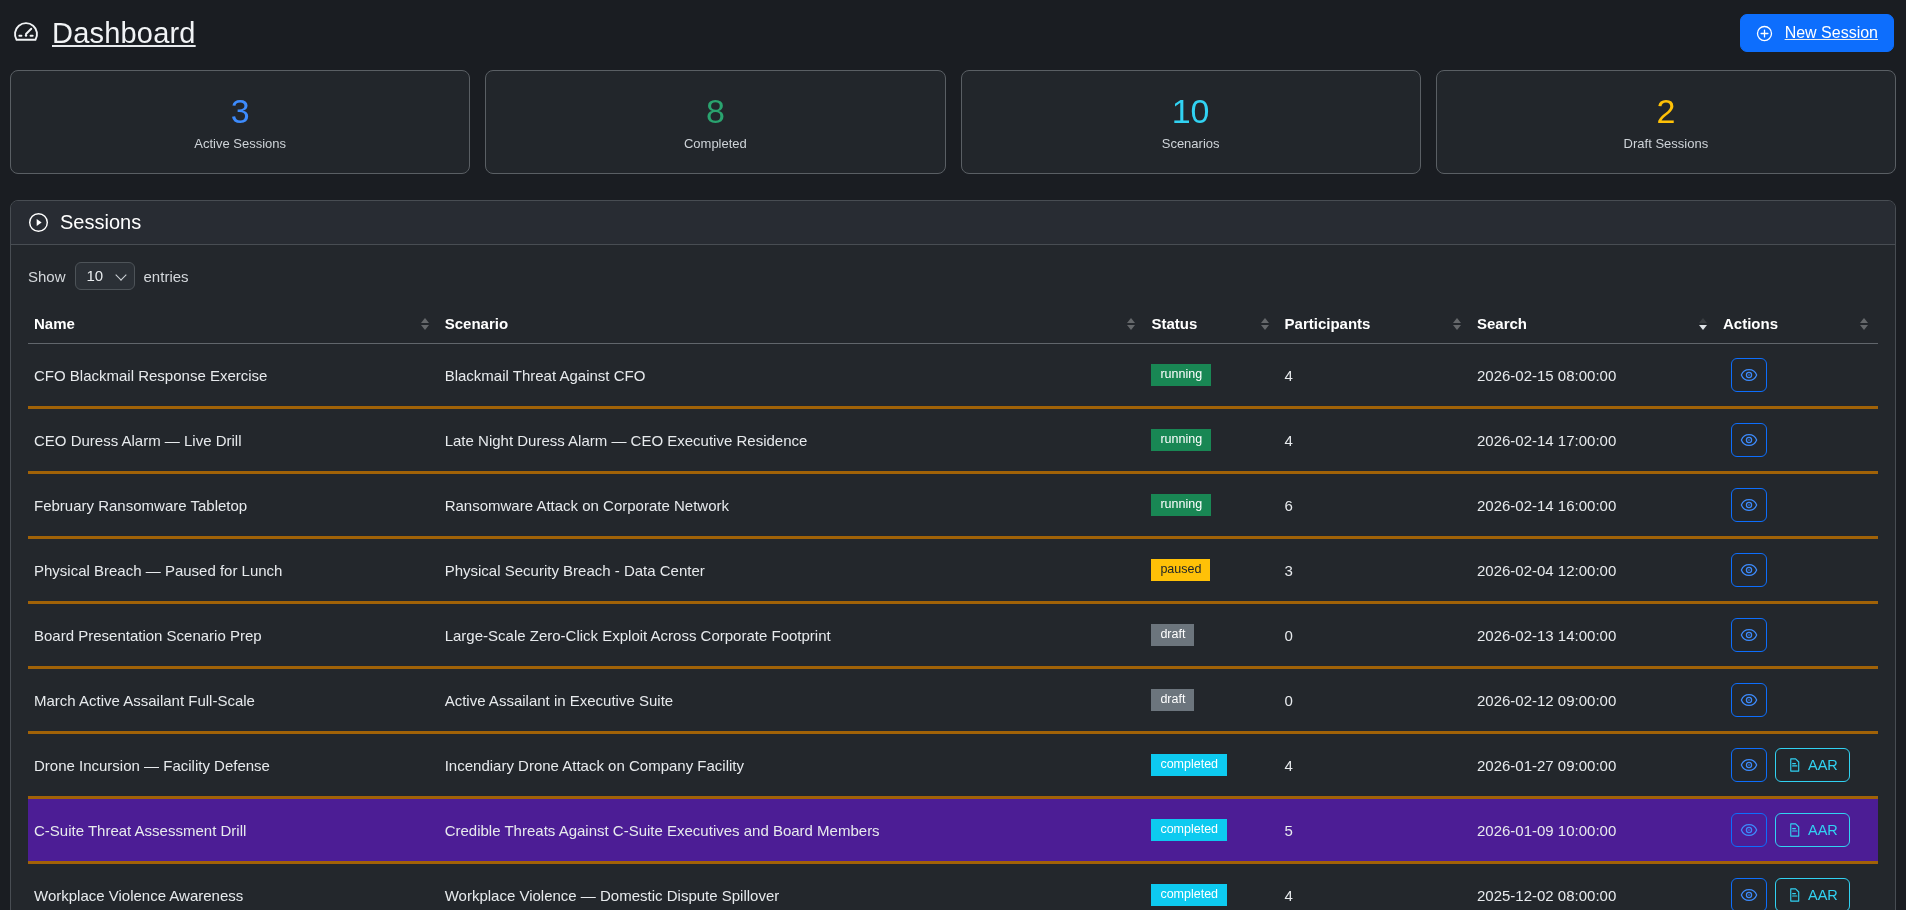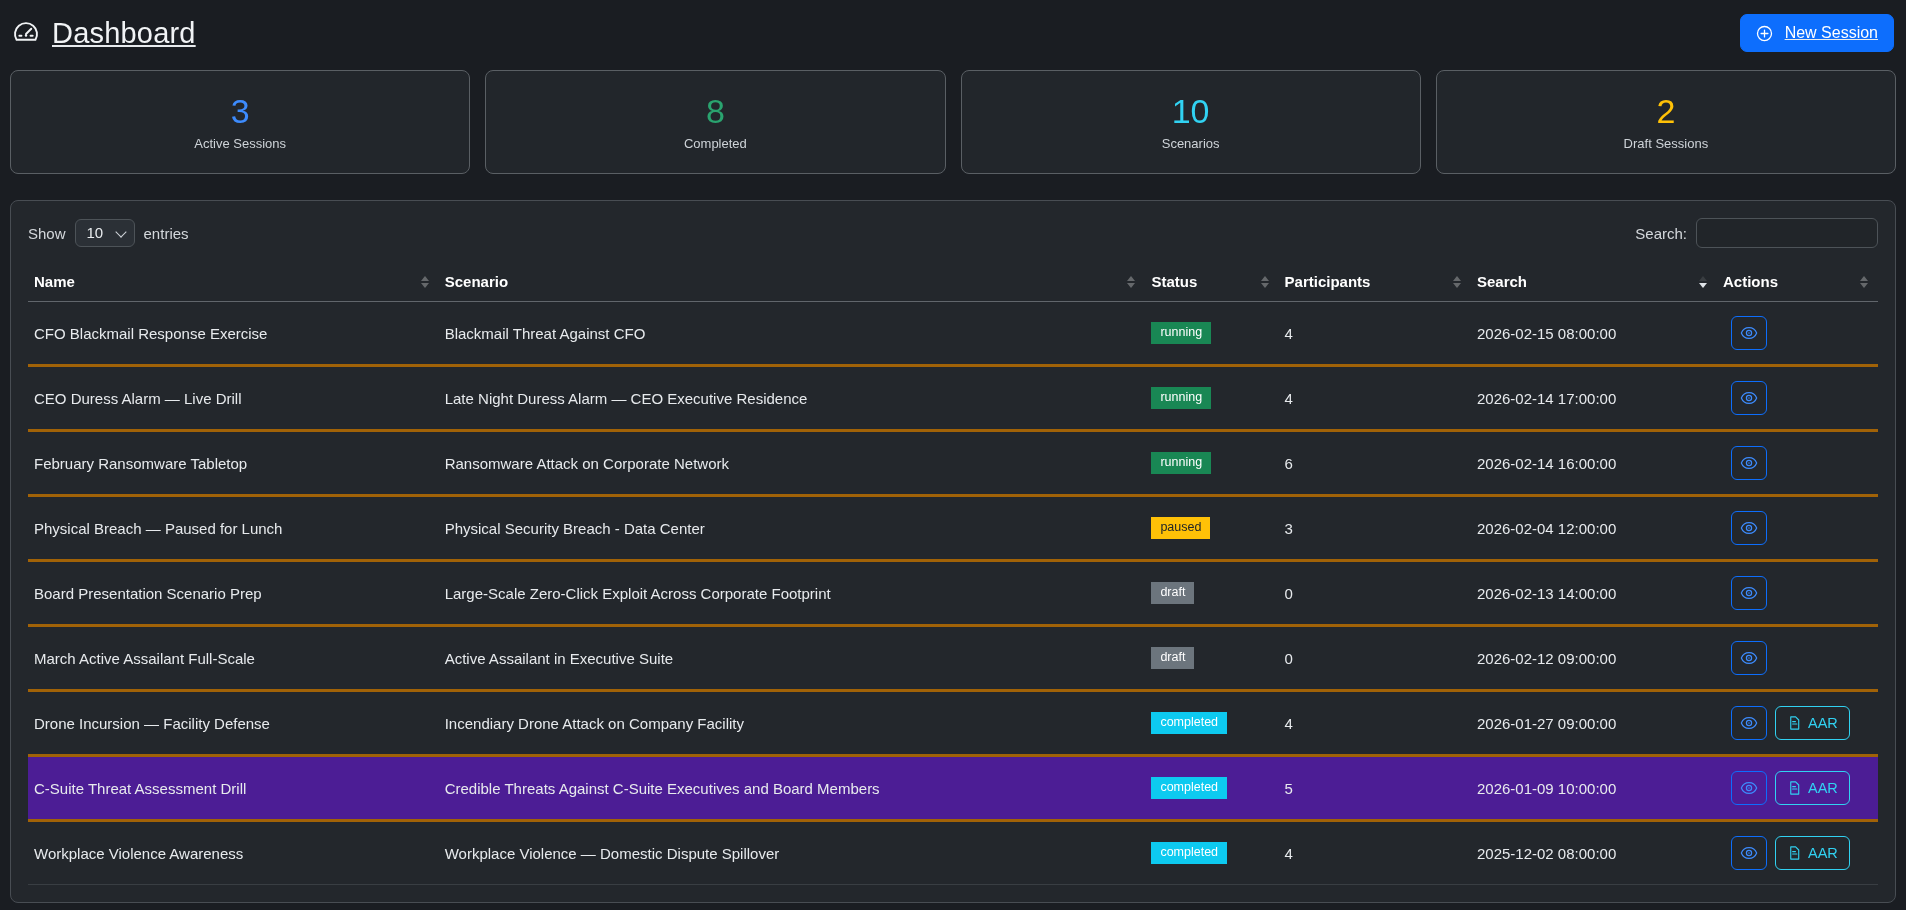--- a/index.html
+++ b/index.html
@@ -162,36 +162,39 @@
       <div class="stat-value" style="color: rgb(49, 210, 242);">10</div>
       <div class="stat-label">Scenarios</div>
     </div>
     <div class="stat-card">
       <div class="stat-value" style="color: rgb(255, 193, 7);">2</div>
       <div class="stat-label">Draft Sessions</div>
     </div>
   </section>
 
   <section class="panel">
+    <div class="panel-header">
+      <svg width="21" height="21" viewBox="0 0 16 16" fill="none" stroke="#fff" stroke-width="1.1">
+        <circle cx="8" cy="8" r="6.7"></circle>
+        <path d="M6.6 5.4 L10.4 8 L6.6 10.6 Z" fill="#fff" stroke="none"></path>
+      </svg>
+      <span>Sessions</span>
+    </div>
 
     <div class="panel-body">
 
       <div class="controls">
         <div class="length-ctl">
           <span>Show</span>
           <span class="select-wrap">
             <select>
               <option>10</option>
             </select>
           </span>
           <span>entries</span>
-        </div>
-        <div class="search-ctl">
-          <span>Search:</span>
-          <input type="text" value="" style="">
         </div>
       </div>
 
       <table>
         <colgroup>
           <col style="width:22.2%">
             <col style="width:38.2%">
             <col style="width:7.2%">
           <col style="width:10.4%">
             <col style="width:13.3%">

